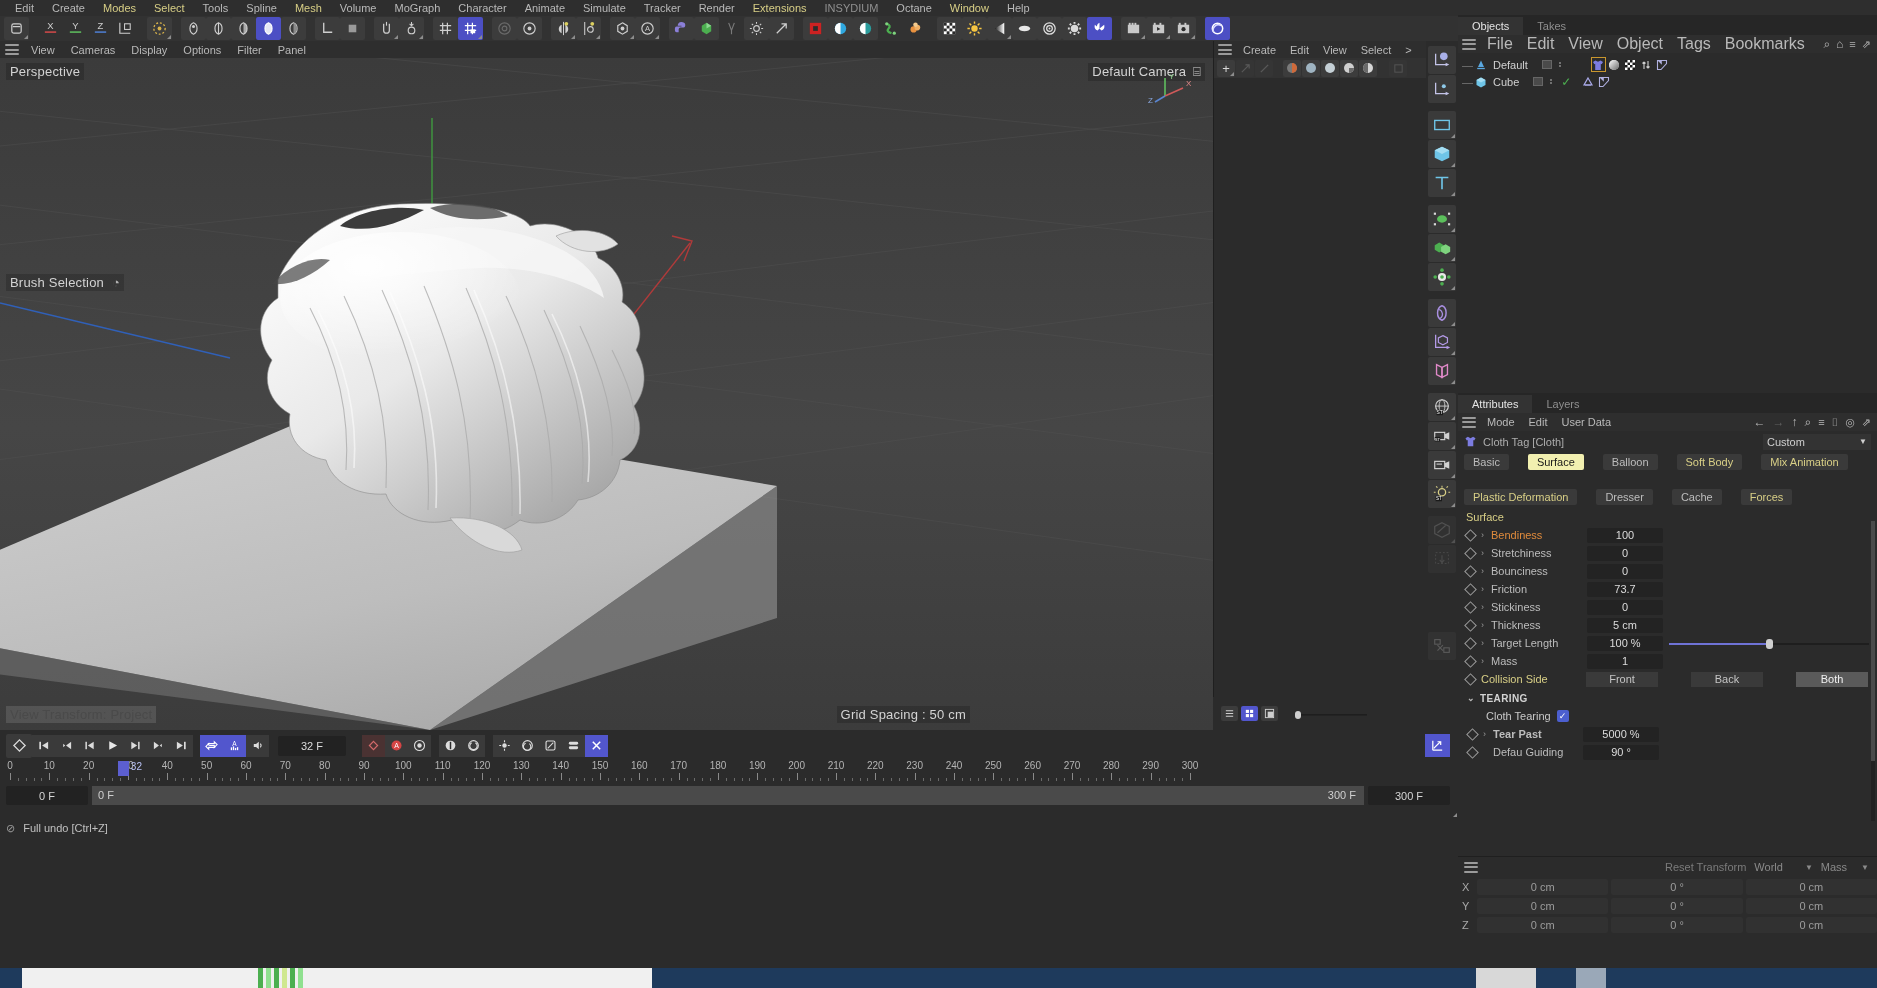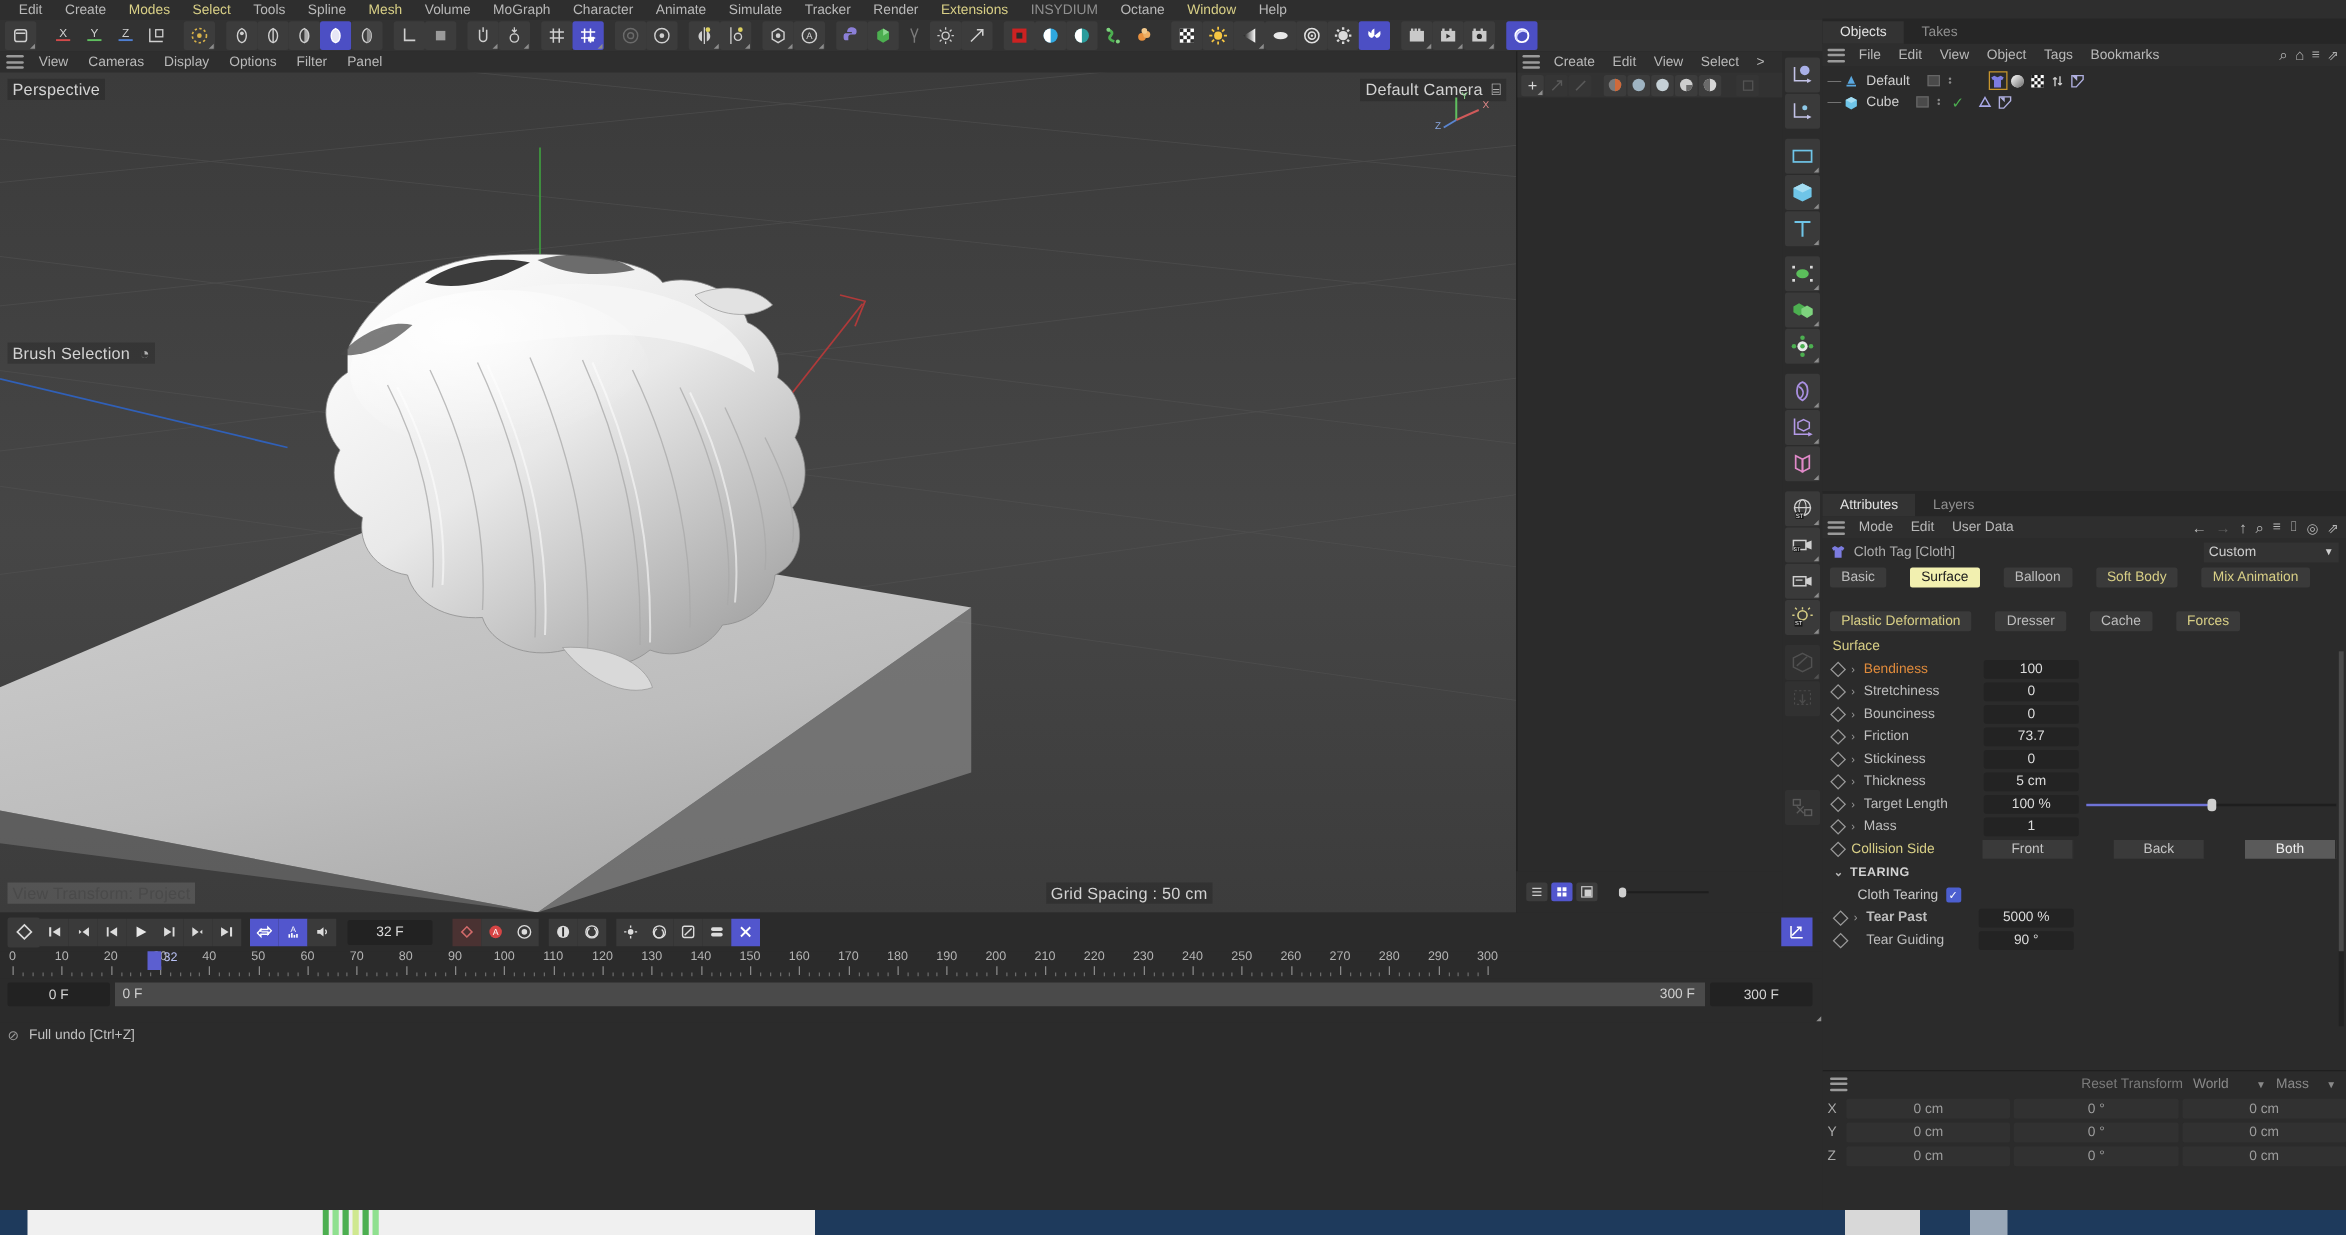--- a/index.html
+++ b/index.html
@@ -105,21 +105,21 @@
 
   
   .objmgr {
     position: absolute; left: 1458px; top: 15px; width: 419px; height: 378px;
     background: #2b2b2b;
   }
   .tabs { height: 20px; background: #262626; display:flex; align-items:flex-end; }
   .tab { font-size:11px; padding: 3px 14px 3px; color:#8f8f8f; }
   .tab.active { background:#333333; color:#e4e4e4; }
   .objmenu { height: 18px; background:#2e2e2e; display:flex; align-items:center; padding-left:4px; }
-  .objmenu .menu-item { font-size: 11px; padding: 0 7px; }
+  .objmenu .menu-item { font-size: 16px; padding: 0 7px; }
   .objright { margin-left:auto; display:flex; align-items:center; gap:6px; padding-right:6px; }
   .objlist { padding-top: 3px; }
   .objrow { height: 17px; display:flex; align-items:center; font-size:11px; padding-left: 4px; gap:4px; }
   .objrow .nm { color:#d0d0d0; margin-left:2px; }
   .tagslot { width:13px; height:13px; display:flex; align-items:center; justify-content:center; }
   .tagslot.sel { outline: 1px solid #c8962e; }
   .dots { display:flex; flex-direction:column; gap:1px; margin-left:3px; }
   .dots i { width:2px;height:2px;background:#8a8a8a;border-radius:50%; }
 
   
@@ -1190,21 +1190,21 @@
     <div id="tearlist">
         <div class="prow" style="padding-left: 10px;">
           <span class="kf"></span>
           <span class="arw">›</span>
           <span class="plbl" style="width: 90px; font-weight: bold;">Tear Past</span>
           <div class="pfield">5000 %</div>
         </div>
         <div class="prow" style="padding-left: 10px;">
           <span class="kf"></span>
           <span style="width: 10px; display: inline-block;"></span>
-          <span class="plbl" style="width: 90px;">Tear Guiding</span>
+          <span class="plbl" style="width: 90px;">Defau Guiding</span>
           <div class="pfield">90 °</div>
         </div>
       </div>
 
     <div class="attrscroll">
         <i></i>
       </div>
   </div>
 
   <div class="coords">

